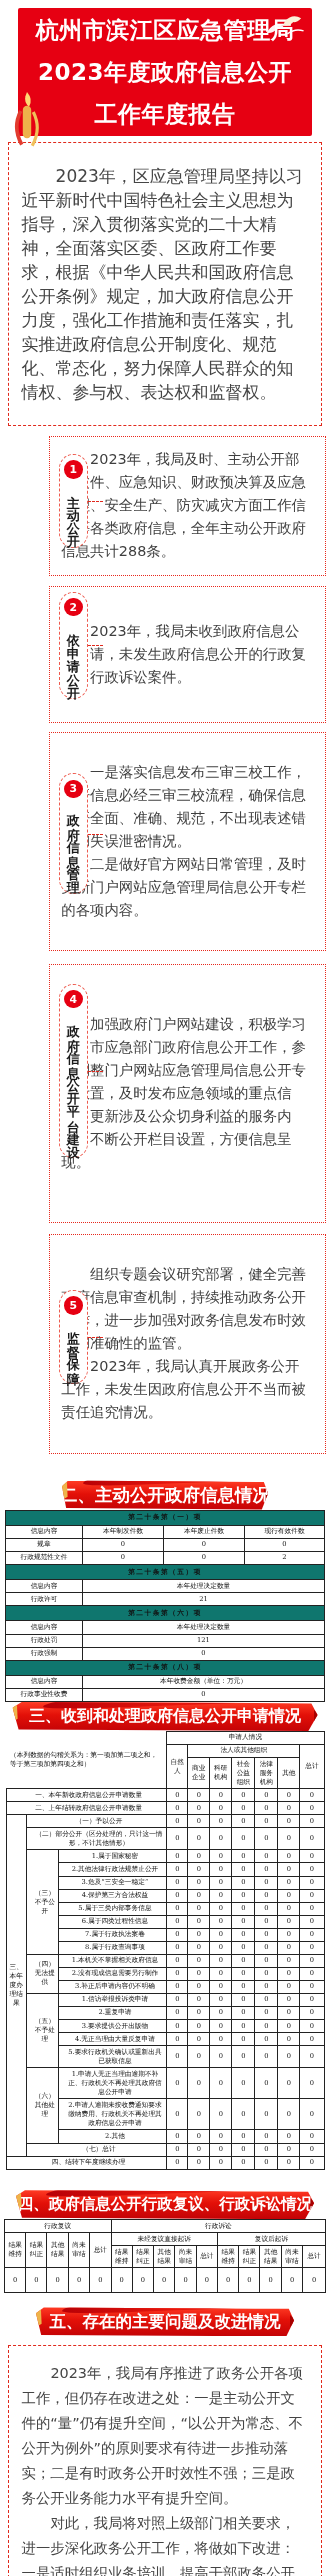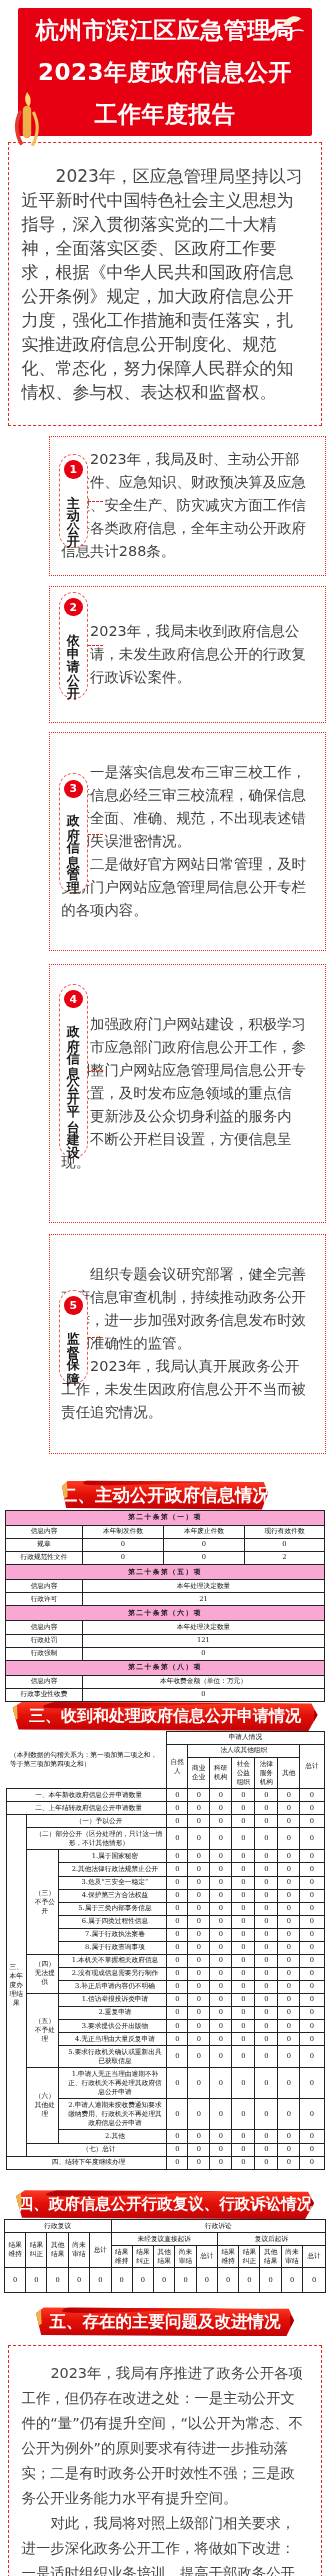--- a/index.html
+++ b/index.html
@@ -62,21 +62,21 @@
   .pill .vlabel{margin-top:6.2px;writing-mode:vertical-rl;text-orientation:upright;
        font-weight:700;font-size:13px;color:#1a1a1a;letter-spacing:13.4px;line-height:1;}
   .p1{top:18px;} .p2{top:6.2px;} .p3{top:41px;} .p4{top:19.6px;} .p5{top:56px;}
   
   table.tbl{border-collapse:collapse;table-layout:fixed;margin:0 auto;
        font-family:"DejaVu Serif","Liberation Serif",serif;color:#111;background:#fff;}
   table.tbl td{border:0.5px solid #222;text-align:center;vertical-align:middle;
        font-size:6.7px;line-height:1.35;padding:1.5px 1.5px;word-break:break-all;}
   .t20{width:319px;margin-top:8.2px;}
   .t20 td{font-size:7.2px;padding:2.1px 1.5px;}
-  .t20 .band{background:#f9a8d4;font-weight:700;letter-spacing:1.5px;padding:2.6px;}
+  .t20 .band{background:#0f766e;font-weight:700;letter-spacing:1.5px;padding:2.6px;}
   .app{width:319px;margin-top:11.3px;}
   .app .lbl{text-align:center;padding-left:6px;}
   .app .grp{padding:1px 0.5px;text-align:center;}
   .app .note{text-align:left;border-top:none;border-left:none;padding:3.1px 4.1px;}
   .lit{width:321px;margin-top:10.3px;}
   .lit td{font-size:7.2px;padding:1px 0.5px;}
   .lit tr:last-child td{height:20.6px;}
 </style>
 </head>
 <body>

